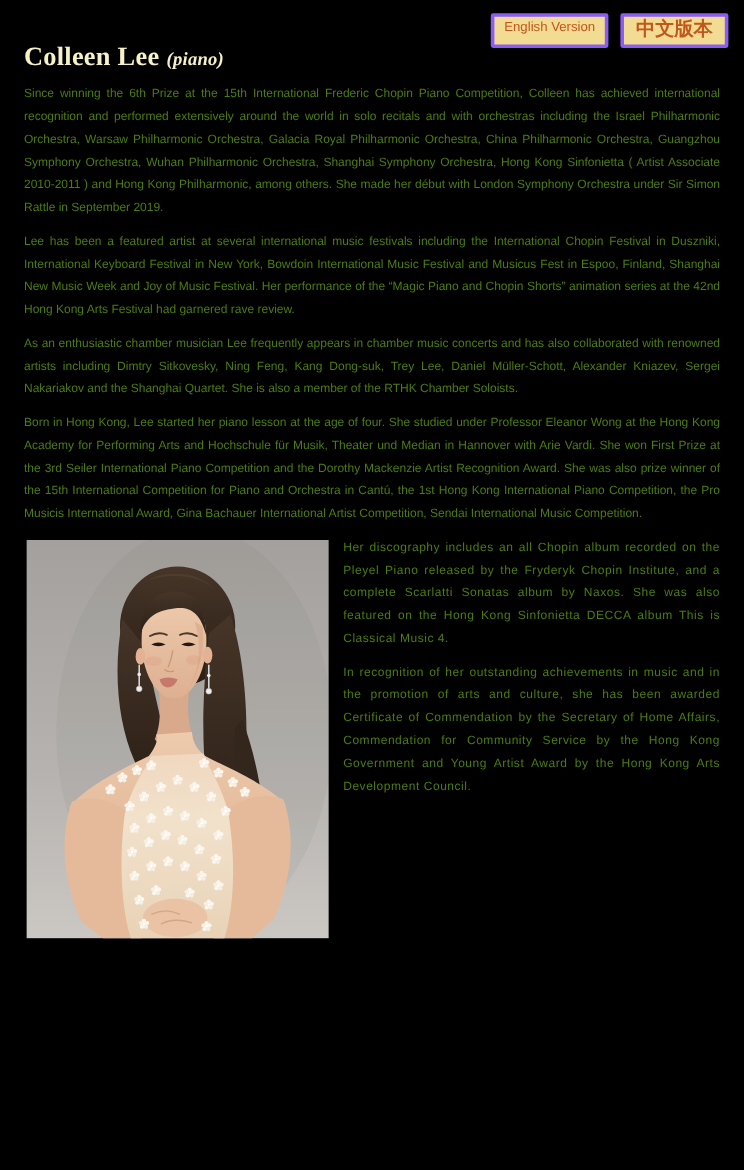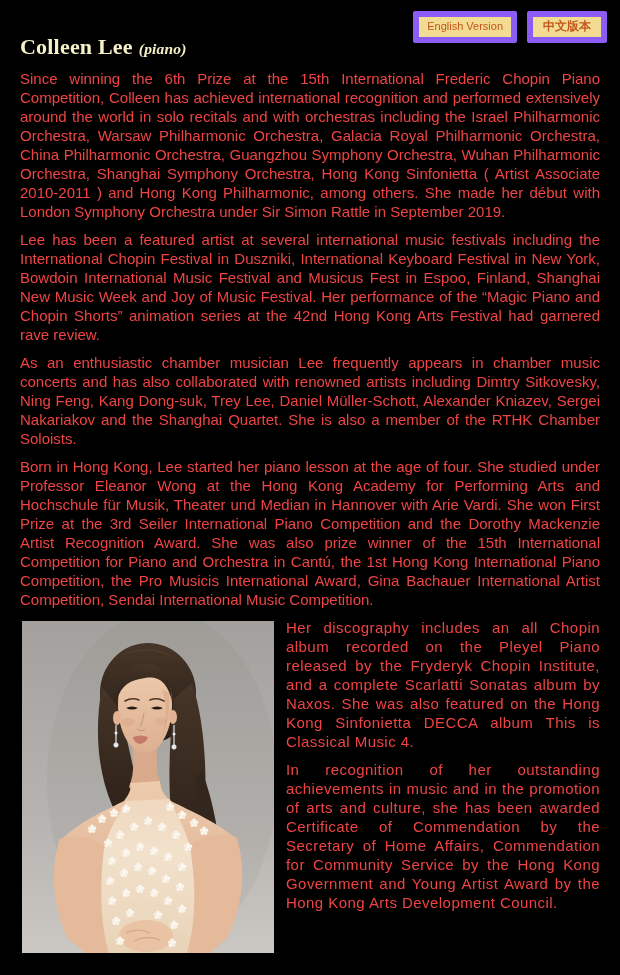--- a/index.html
+++ b/index.html
@@ -16,30 +16,30 @@
   
   .lang-bar {
     position:absolute; top:11px; right:13px;
     display:flex; gap:10px;
     z-index:5;
   }
   .lang-btn {
     display:inline-block;
     background:#F2DB92;
     color:#C2571D;
-    border:6px solid #8b5cf6;
+    border:3px solid #8b5cf6;
     border-radius:2px;
     font-size:11px;
     line-height:1;
     padding:4px 8px 5px 8px;
     text-decoration:none;
     cursor:pointer;
     white-space:nowrap;
   }
-  .lang-btn.zh { font-size:12px; font-weight:bold; padding:3px 10px 4px 10px; }
+  .lang-btn.zh { font-size:16px; font-weight:bold; padding:3px 10px 4px 10px; }
 
   
   h1.title {
     margin:34px 0 0 0;
     font-family:"Liberation Serif", serif;
     font-size:22px;
     font-weight:bold;
     color:#F6F1C6;
     letter-spacing:0.2px;
   }
@@ -52,24 +52,24 @@
 
   .quote {
     margin:14px 0 0 0;
     font-size:13.2px;
     line-height:19px;
     color:#EDE7A9;
   }
 
   .para {
     margin:9px 0 0 0;
-    font-size:15px;
+    font-size:10px;
     line-height:19px;
     text-align:justify;
-    color:#ef4444;
+    color:#4d7c0f;
   }
   .para.beside { letter-spacing:0.45px; }
 
   
   .photo {
     float:left;
     width:252px; height:332px;
     margin:12px 12px 6px 2px;
   }
   .photo svg { display:block; width:252px; height:332px; }

